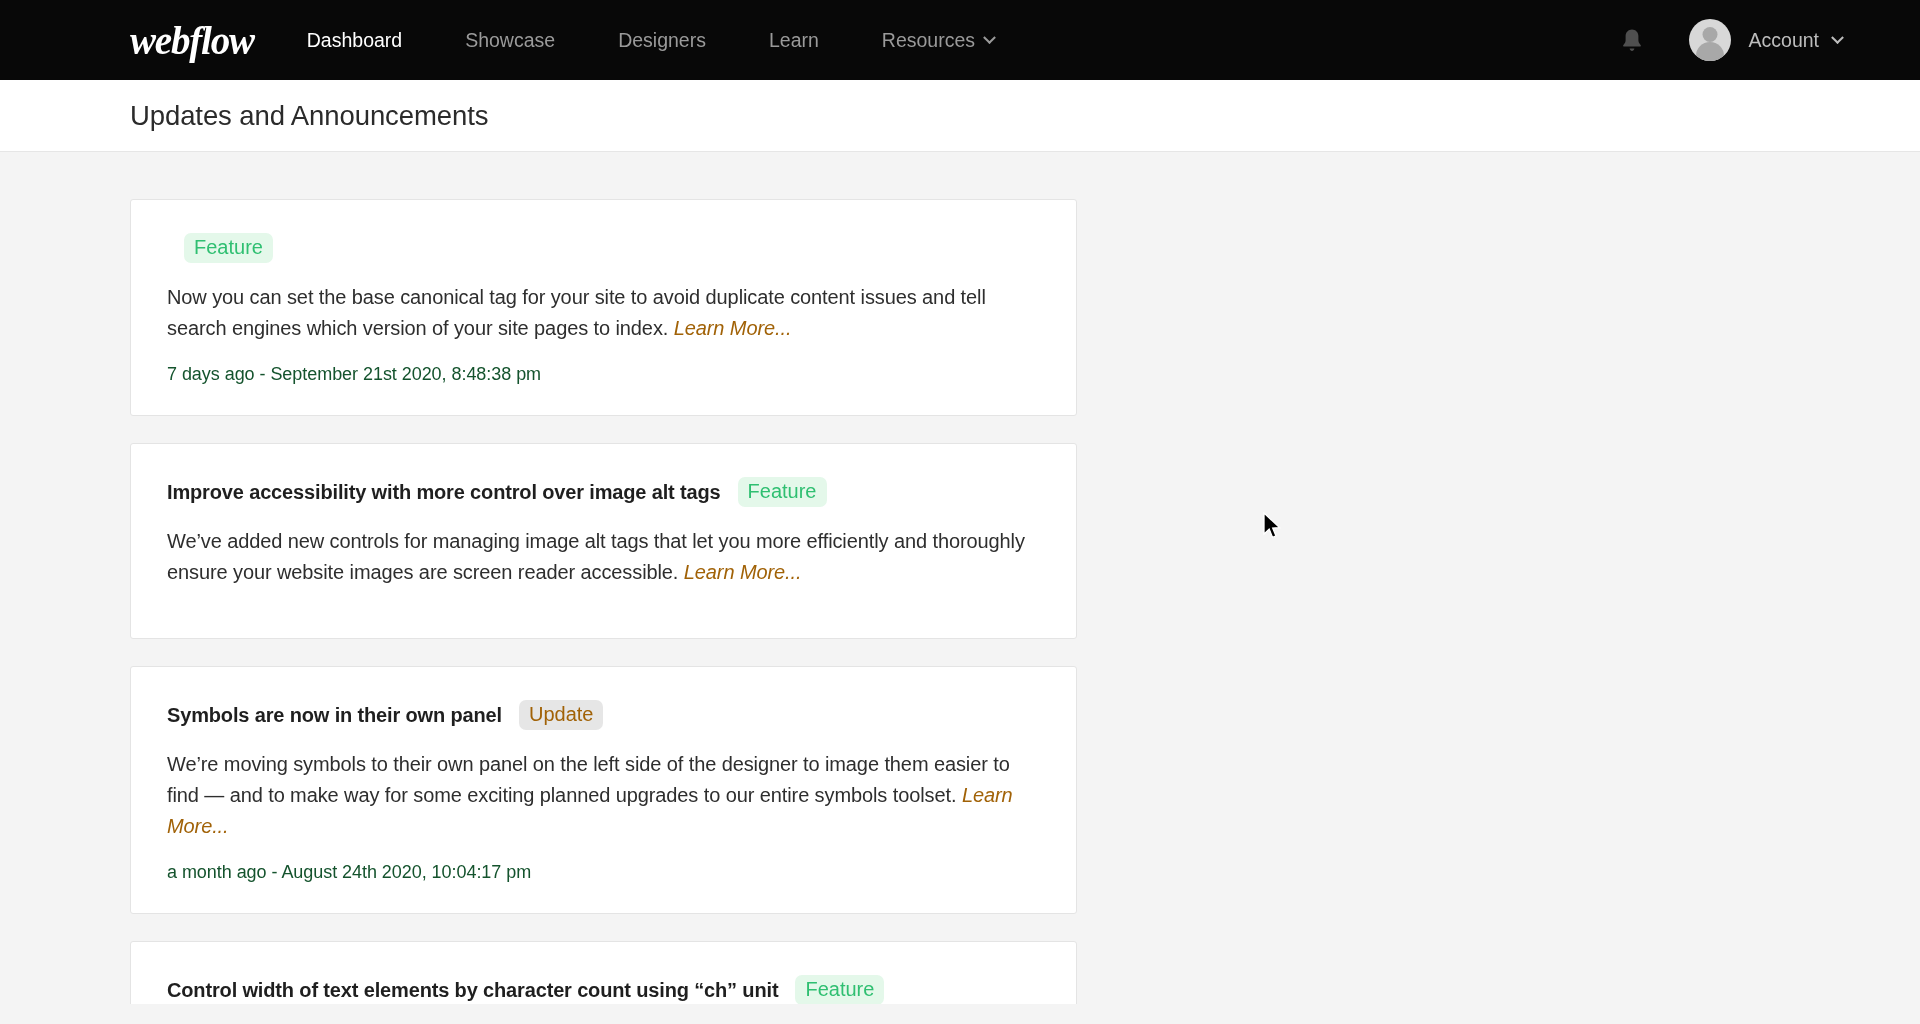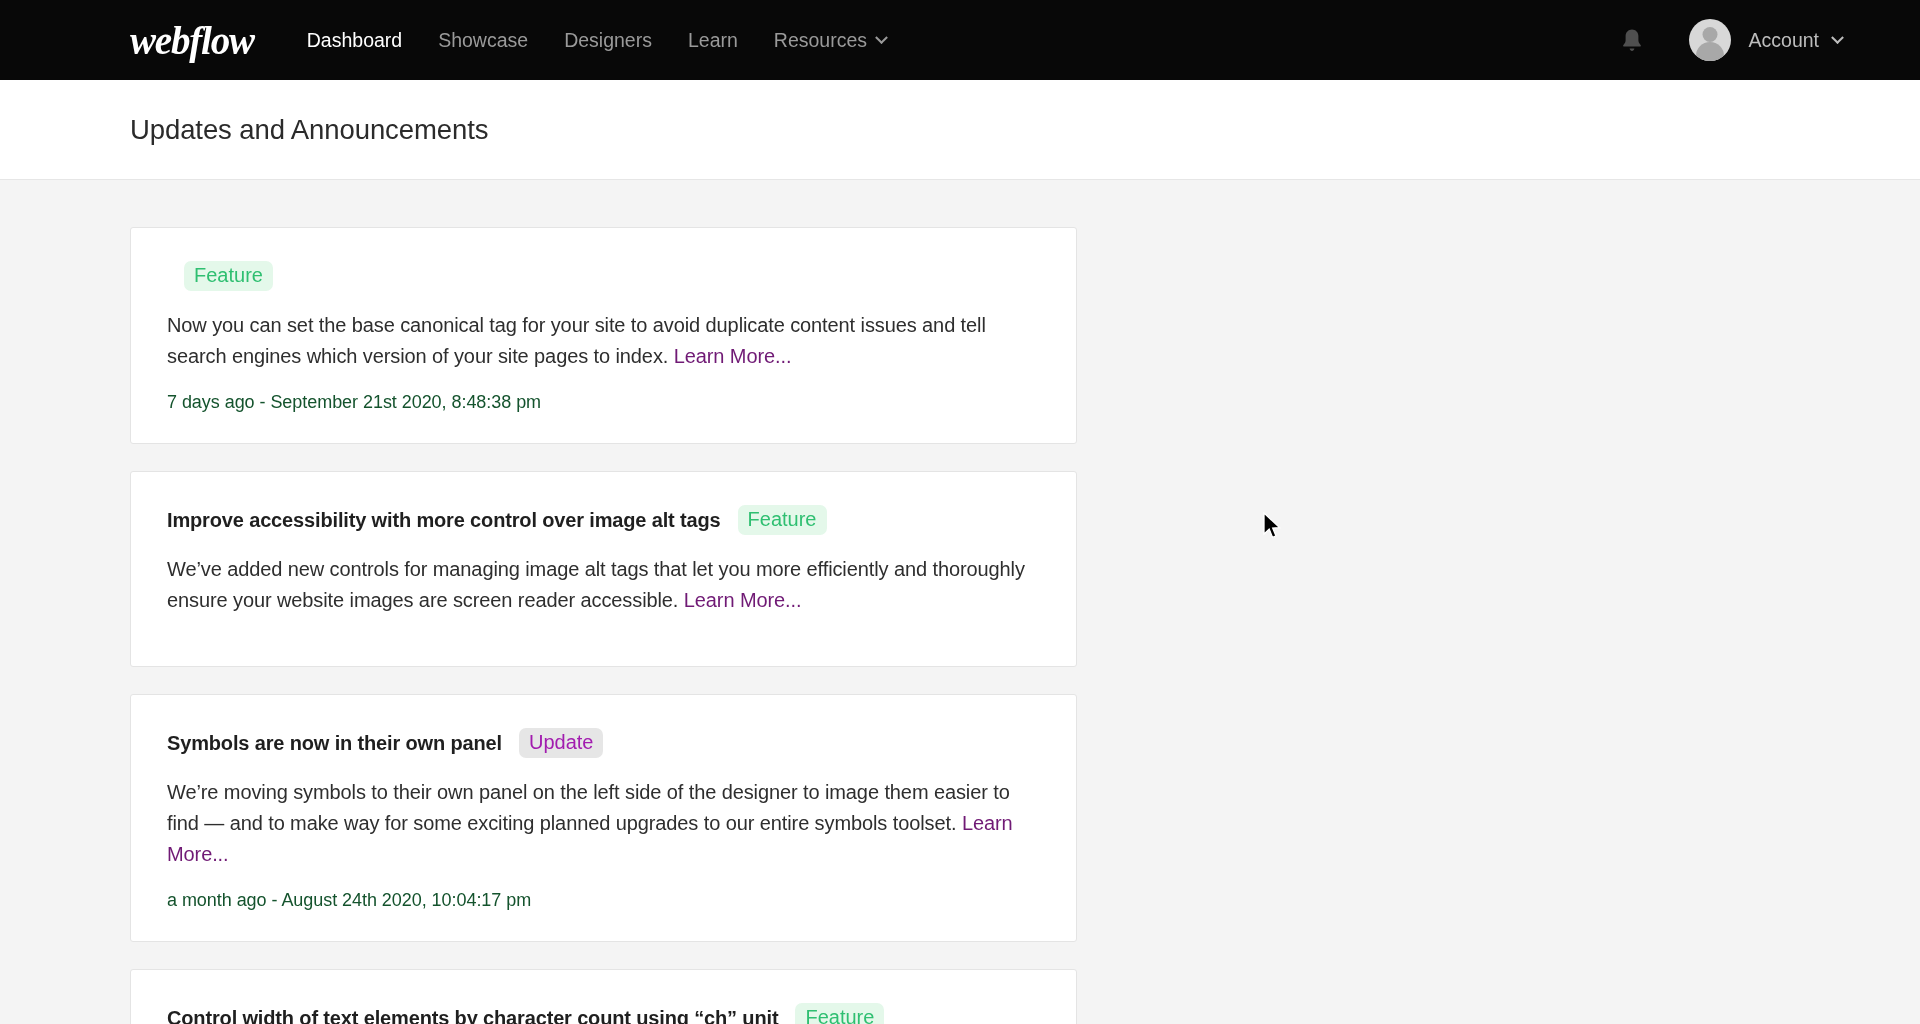--- a/index.html
+++ b/index.html
@@ -124,21 +124,21 @@
     color: #bdbdbd;
     font-size: 19.5px;
     margin-left: 18px;
     white-space: nowrap;
   }
   .account-btn .chev { color: #bdbdbd; margin-left: 14px; }
 
   
   .page-header {
     background: #ffffff;
-    height: 100px;
+    height: 72px;
     display: flex;
     align-items: center;
     padding-left: 130px;
     border-bottom: 1px solid #e6e6e6;
   }
 
   .page-title {
     font-size: 27.5px;
     color: #2b2b2b;
     font-weight: normal;
@@ -178,35 +178,36 @@
 
   .badge {
     font-size: 20px;
     padding: 3px 10px 4px 10px;
     border-radius: 7px;
     margin-left: 17px;
     white-space: nowrap;
     line-height: 1.15;
   }
   .badge.feature { background: #e4f8ea; color: #2fbf71; }
-  .badge.update  { background: #e6e6e6; color: #a21caf; }
+  .badge.update  { background: #e6e6e6; color: #a16207; }
 
   .card-body {
     font-size: 20px;
     line-height: 1.55;
     color: #2e2e2e;
     letter-spacing: -0.1px;
     margin-bottom: 20px;
     max-width: 880px;
   }
 
   .learn-more {
-    color: #701a75;
+    color: #a16207;
     text-decoration: none;
     cursor: pointer;
+    font-style: italic;
   }
 
   .card-meta {
     font-size: 18px;
     color: #14532d;
     letter-spacing: -0.05px;
   }
 
   
   .cursor {
@@ -218,21 +219,21 @@
     pointer-events: none;
     z-index: 60;
   }
 </style>
 </head>
 <body>
 
 <div class="topnav">
   <div class="nav-left">
     <div class="logo">webflow</div>
-    <div id="nav-items" style="display:flex;align-items:center;">
+    <div id="nav-items" style="display:flex;align-items:center;gap:27px;">
         <div class="nav-item active">
           <span>Dashboard</span>
         </div>
         <div class="nav-item">
           <span>Showcase</span>
         </div>
         <div class="nav-item">
           <span>Designers</span>
         </div>
         <div class="nav-item">

